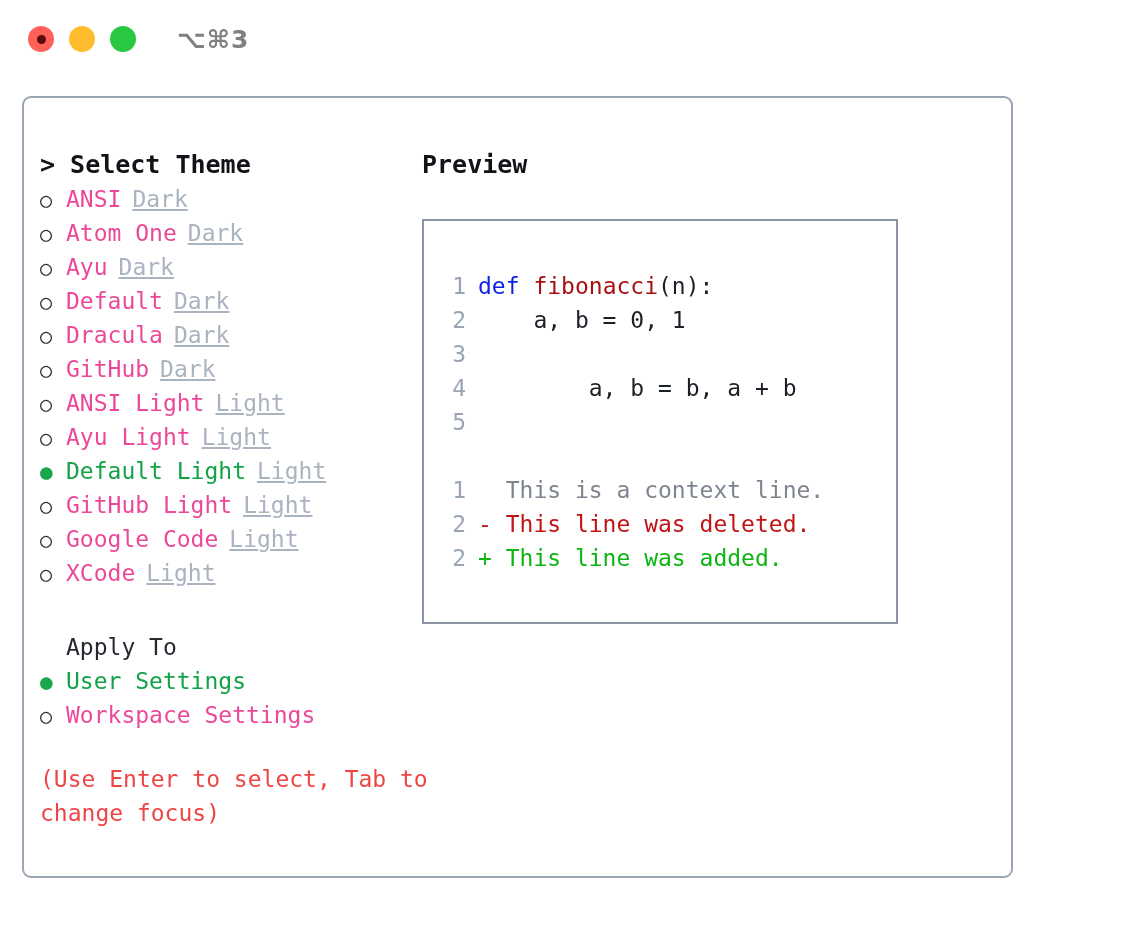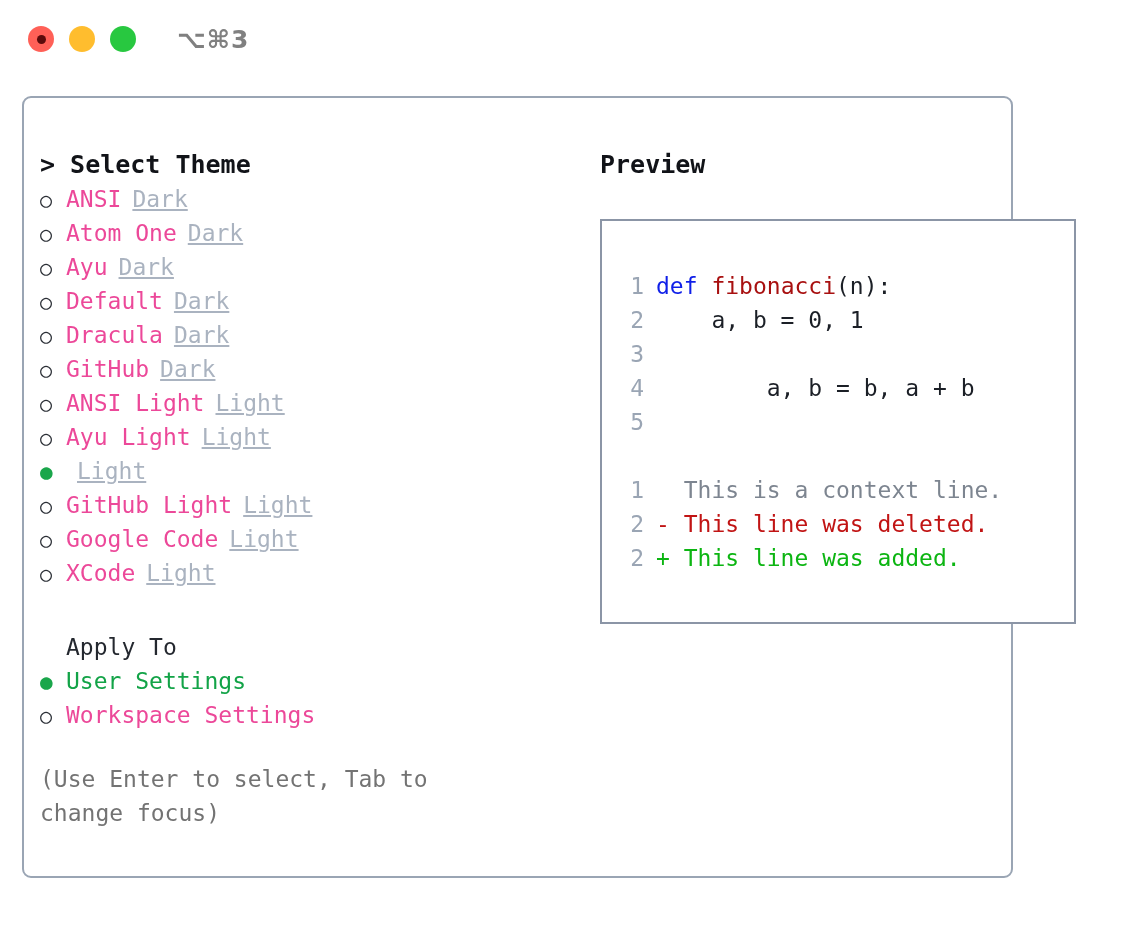--- a/index.html
+++ b/index.html
@@ -76,21 +76,21 @@
 
   #panel-inner {
     position: absolute;
     left: 0; top: 0;
     width: 100%; height: 100%;
     display: flex;
   }
 
   
   #left-col {
-    width: 576px;
+    width: 398px;
     flex: 0 0 auto;
     padding: 50px 12px 0 16px;
     box-sizing: border-box;
   }
 
   .list-header {
     font-size: 25px;
     font-weight: bold;
     color: #111318;
     white-space: pre;
@@ -137,21 +137,21 @@
     height: 34px;
     color: #24282f;
     padding-left: 26px;
     white-space: pre;
   }
 
   .hint {
     margin-top: 30px;
     font-size: 23px;
     line-height: 34px;
-    color: #737373;
+    color: #ef4444;
     width: 415px;
     white-space: pre-wrap;
   }
 
   
   #right-col {
     flex: 1 1 auto;
     padding: 50px 0 0 0;
     box-sizing: border-box;
     position: relative;
@@ -216,21 +216,21 @@
         <div class="list-header">&gt; Select Theme</div>
         <div id="theme-items">
             <div class="opt-row"><span class="opt-marker">○</span><span class="opt-label">ANSI</span><span class="opt-variant">Dark</span></div>
             <div class="opt-row"><span class="opt-marker">○</span><span class="opt-label">Atom One</span><span class="opt-variant">Dark</span></div>
             <div class="opt-row"><span class="opt-marker">○</span><span class="opt-label">Ayu</span><span class="opt-variant">Dark</span></div>
             <div class="opt-row"><span class="opt-marker">○</span><span class="opt-label">Default</span><span class="opt-variant">Dark</span></div>
             <div class="opt-row"><span class="opt-marker">○</span><span class="opt-label">Dracula</span><span class="opt-variant">Dark</span></div>
             <div class="opt-row"><span class="opt-marker">○</span><span class="opt-label">GitHub</span><span class="opt-variant">Dark</span></div>
             <div class="opt-row"><span class="opt-marker">○</span><span class="opt-label">ANSI Light</span><span class="opt-variant">Light</span></div>
             <div class="opt-row"><span class="opt-marker">○</span><span class="opt-label">Ayu Light</span><span class="opt-variant">Light</span></div>
-            <div class="opt-row selected"><span class="opt-marker sel">●</span><span class="opt-variant">Light</span></div>
+            <div class="opt-row selected"><span class="opt-marker sel">●</span><span class="opt-label">Default Light</span><span class="opt-variant">Light</span></div>
             <div class="opt-row"><span class="opt-marker">○</span><span class="opt-label">GitHub Light</span><span class="opt-variant">Light</span></div>
             <div class="opt-row"><span class="opt-marker">○</span><span class="opt-label">Google Code</span><span class="opt-variant">Light</span></div>
             <div class="opt-row"><span class="opt-marker">○</span><span class="opt-label">XCode</span><span class="opt-variant">Light</span></div>
           </div>
 
         <div class="section-gap"></div>
 
         <div class="group-title">Apply To</div>
         <div id="apply-items">
             <div class="opt-row selected"><span class="opt-marker sel">●</span><span class="opt-label">User Settings</span></div>

